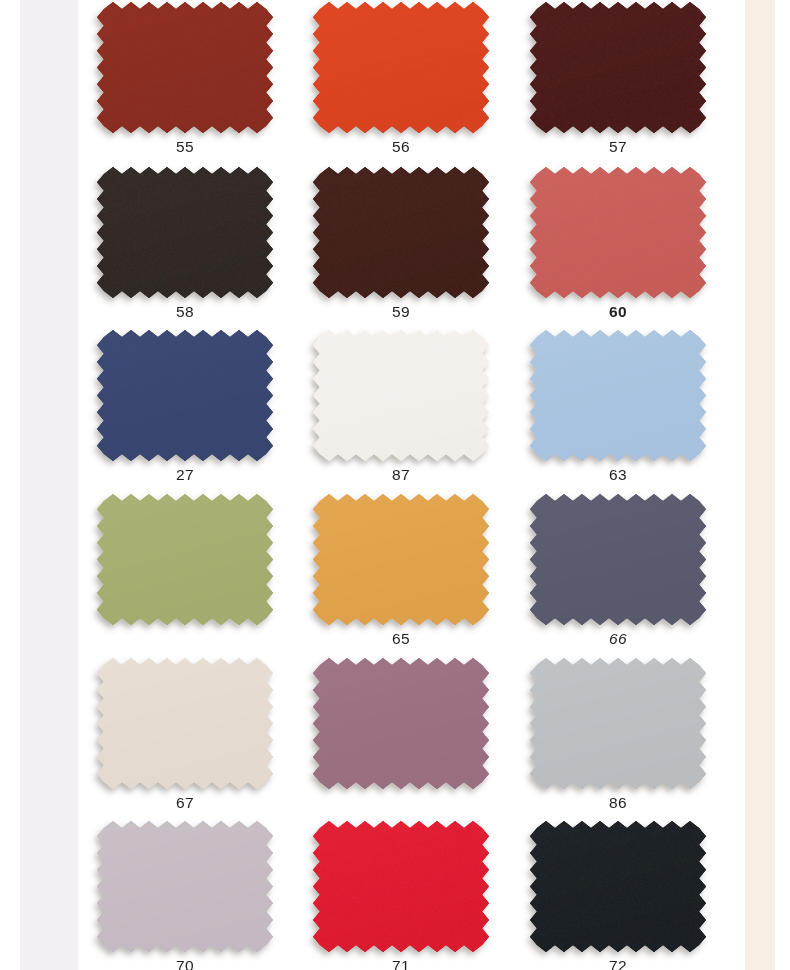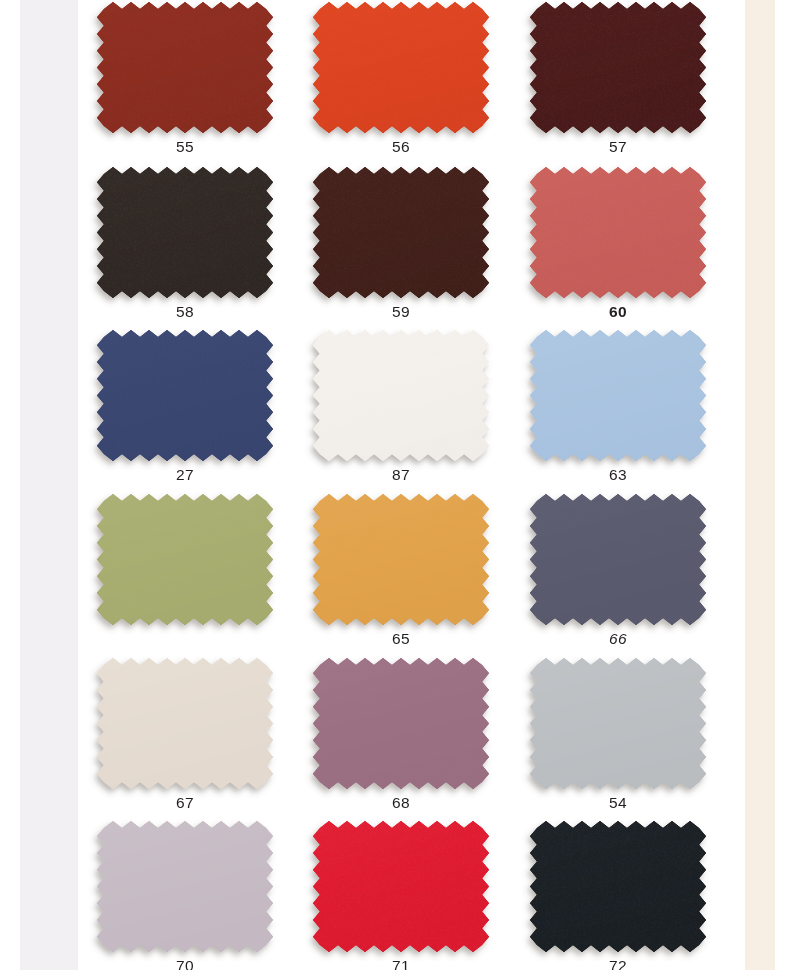--- a/index.html
+++ b/index.html
@@ -469,21 +469,20 @@
             </linearGradient>
             <clipPath id="clipsw13">
               <path d="M 7 7 L 16 0 L 25 7 L 34 0 L 43 7 L 52 0 L 61 7 L 70 0 L 79 7 L 88 0 L 97 7 L 106 0 L 115 7 L 124 0 L 133 7 L 142 0 L 151 7 L 160 0 L 169 7 L 176 15.357142857142858 L 169 23.714285714285715 L 176 32.07142857142857 L 169 40.42857142857143 L 176 48.78571428571429 L 169 57.142857142857146 L 176 65.5 L 169 73.85714285714286 L 176 82.21428571428572 L 169 90.57142857142858 L 176 98.92857142857144 L 169 107.2857142857143 L 176 115.64285714285715 L 169 124 L 160 131 L 151 124 L 142 131 L 133 124 L 124 131 L 115 124 L 106 131 L 97 124 L 88 131 L 79 124 L 70 131 L 61 124 L 52 131 L 43 124 L 34 131 L 25 124 L 16 131 L 7 124 L 0 115.64285714285714 L 7 107.28571428571428 L 0 98.92857142857142 L 7 90.57142857142856 L 0 82.21428571428571 L 7 73.85714285714286 L 0 65.5 L 7 57.142857142857146 L 0 48.78571428571428 L 7 40.42857142857142 L 0 32.071428571428555 L 7 23.7142857142857 L 0 15.35714285714285 L 7 6.999999999999993 Z"></path>
             </clipPath>
           </defs>
           <path d="M 7 7 L 16 0 L 25 7 L 34 0 L 43 7 L 52 0 L 61 7 L 70 0 L 79 7 L 88 0 L 97 7 L 106 0 L 115 7 L 124 0 L 133 7 L 142 0 L 151 7 L 160 0 L 169 7 L 176 15.357142857142858 L 169 23.714285714285715 L 176 32.07142857142857 L 169 40.42857142857143 L 176 48.78571428571429 L 169 57.142857142857146 L 176 65.5 L 169 73.85714285714286 L 176 82.21428571428572 L 169 90.57142857142858 L 176 98.92857142857144 L 169 107.2857142857143 L 176 115.64285714285715 L 169 124 L 160 131 L 151 124 L 142 131 L 133 124 L 124 131 L 115 124 L 106 131 L 97 124 L 88 131 L 79 124 L 70 131 L 61 124 L 52 131 L 43 124 L 34 131 L 25 124 L 16 131 L 7 124 L 0 115.64285714285714 L 7 107.28571428571428 L 0 98.92857142857142 L 7 90.57142857142856 L 0 82.21428571428571 L 7 73.85714285714286 L 0 65.5 L 7 57.142857142857146 L 0 48.78571428571428 L 7 40.42857142857142 L 0 32.071428571428555 L 7 23.7142857142857 L 0 15.35714285714285 L 7 6.999999999999993 Z" fill="#9d7184" filter="url(#shadowsw13)"></path>
           <path d="M 7 7 L 16 0 L 25 7 L 34 0 L 43 7 L 52 0 L 61 7 L 70 0 L 79 7 L 88 0 L 97 7 L 106 0 L 115 7 L 124 0 L 133 7 L 142 0 L 151 7 L 160 0 L 169 7 L 176 15.357142857142858 L 169 23.714285714285715 L 176 32.07142857142857 L 169 40.42857142857143 L 176 48.78571428571429 L 169 57.142857142857146 L 176 65.5 L 169 73.85714285714286 L 176 82.21428571428572 L 169 90.57142857142858 L 176 98.92857142857144 L 169 107.2857142857143 L 176 115.64285714285715 L 169 124 L 160 131 L 151 124 L 142 131 L 133 124 L 124 131 L 115 124 L 106 131 L 97 124 L 88 131 L 79 124 L 70 131 L 61 124 L 52 131 L 43 124 L 34 131 L 25 124 L 16 131 L 7 124 L 0 115.64285714285714 L 7 107.28571428571428 L 0 98.92857142857142 L 7 90.57142857142856 L 0 82.21428571428571 L 7 73.85714285714286 L 0 65.5 L 7 57.142857142857146 L 0 48.78571428571428 L 7 40.42857142857142 L 0 32.071428571428555 L 7 23.7142857142857 L 0 15.35714285714285 L 7 6.999999999999993 Z" fill="url(#shadesw13)"></path>
           <rect x="0" y="0" width="176" height="131" fill="#9d7184" clip-path="url(#clipsw13)" filter="url(#feltsw13)" opacity="0.85"></rect>
         </svg>
       </div>
-      <div class="swatch-label">68</div>
     </div>
     <div class="swatch-cell" style="left: 530px; top: 658px;">
       <div class="swatch-figure">
         <svg viewBox="0 0 176 131" width="176" height="131">
           <defs>
             <filter id="feltsw14" x="-10%" y="-10%" width="120%" height="120%">
               <feTurbulence type="fractalNoise" baseFrequency="0.75" numOctaves="4" seed="101" result="n"></feTurbulence>
               <feColorMatrix in="n" type="matrix" result="g" values="0 0 0 0 0.5  0 0 0 0 0.5  0 0 0 0 0.5  0.9 0 0 0 0"></feColorMatrix>
               <feComposite in="g" in2="SourceGraphic" operator="in" result="gi"></feComposite>
               <feBlend in="SourceGraphic" in2="gi" mode="overlay"></feBlend>
@@ -498,21 +497,21 @@
             </linearGradient>
             <clipPath id="clipsw14">
               <path d="M 7 7 L 16 0 L 25 7 L 34 0 L 43 7 L 52 0 L 61 7 L 70 0 L 79 7 L 88 0 L 97 7 L 106 0 L 115 7 L 124 0 L 133 7 L 142 0 L 151 7 L 160 0 L 169 7 L 176 15.357142857142858 L 169 23.714285714285715 L 176 32.07142857142857 L 169 40.42857142857143 L 176 48.78571428571429 L 169 57.142857142857146 L 176 65.5 L 169 73.85714285714286 L 176 82.21428571428572 L 169 90.57142857142858 L 176 98.92857142857144 L 169 107.2857142857143 L 176 115.64285714285715 L 169 124 L 160 131 L 151 124 L 142 131 L 133 124 L 124 131 L 115 124 L 106 131 L 97 124 L 88 131 L 79 124 L 70 131 L 61 124 L 52 131 L 43 124 L 34 131 L 25 124 L 16 131 L 7 124 L 0 115.64285714285714 L 7 107.28571428571428 L 0 98.92857142857142 L 7 90.57142857142856 L 0 82.21428571428571 L 7 73.85714285714286 L 0 65.5 L 7 57.142857142857146 L 0 48.78571428571428 L 7 40.42857142857142 L 0 32.071428571428555 L 7 23.7142857142857 L 0 15.35714285714285 L 7 6.999999999999993 Z"></path>
             </clipPath>
           </defs>
           <path d="M 7 7 L 16 0 L 25 7 L 34 0 L 43 7 L 52 0 L 61 7 L 70 0 L 79 7 L 88 0 L 97 7 L 106 0 L 115 7 L 124 0 L 133 7 L 142 0 L 151 7 L 160 0 L 169 7 L 176 15.357142857142858 L 169 23.714285714285715 L 176 32.07142857142857 L 169 40.42857142857143 L 176 48.78571428571429 L 169 57.142857142857146 L 176 65.5 L 169 73.85714285714286 L 176 82.21428571428572 L 169 90.57142857142858 L 176 98.92857142857144 L 169 107.2857142857143 L 176 115.64285714285715 L 169 124 L 160 131 L 151 124 L 142 131 L 133 124 L 124 131 L 115 124 L 106 131 L 97 124 L 88 131 L 79 124 L 70 131 L 61 124 L 52 131 L 43 124 L 34 131 L 25 124 L 16 131 L 7 124 L 0 115.64285714285714 L 7 107.28571428571428 L 0 98.92857142857142 L 7 90.57142857142856 L 0 82.21428571428571 L 7 73.85714285714286 L 0 65.5 L 7 57.142857142857146 L 0 48.78571428571428 L 7 40.42857142857142 L 0 32.071428571428555 L 7 23.7142857142857 L 0 15.35714285714285 L 7 6.999999999999993 Z" fill="#bcc0c3" filter="url(#shadowsw14)"></path>
           <path d="M 7 7 L 16 0 L 25 7 L 34 0 L 43 7 L 52 0 L 61 7 L 70 0 L 79 7 L 88 0 L 97 7 L 106 0 L 115 7 L 124 0 L 133 7 L 142 0 L 151 7 L 160 0 L 169 7 L 176 15.357142857142858 L 169 23.714285714285715 L 176 32.07142857142857 L 169 40.42857142857143 L 176 48.78571428571429 L 169 57.142857142857146 L 176 65.5 L 169 73.85714285714286 L 176 82.21428571428572 L 169 90.57142857142858 L 176 98.92857142857144 L 169 107.2857142857143 L 176 115.64285714285715 L 169 124 L 160 131 L 151 124 L 142 131 L 133 124 L 124 131 L 115 124 L 106 131 L 97 124 L 88 131 L 79 124 L 70 131 L 61 124 L 52 131 L 43 124 L 34 131 L 25 124 L 16 131 L 7 124 L 0 115.64285714285714 L 7 107.28571428571428 L 0 98.92857142857142 L 7 90.57142857142856 L 0 82.21428571428571 L 7 73.85714285714286 L 0 65.5 L 7 57.142857142857146 L 0 48.78571428571428 L 7 40.42857142857142 L 0 32.071428571428555 L 7 23.7142857142857 L 0 15.35714285714285 L 7 6.999999999999993 Z" fill="url(#shadesw14)"></path>
           <rect x="0" y="0" width="176" height="131" fill="#bcc0c3" clip-path="url(#clipsw14)" filter="url(#feltsw14)" opacity="0.85"></rect>
         </svg>
       </div>
-      <div class="swatch-label">54</div>
+      <div class="swatch-label">86</div>
     </div>
     <div class="swatch-cell" style="left: 97px; top: 821px;">
       <div class="swatch-figure">
         <svg viewBox="0 0 176 131" width="176" height="131">
           <defs>
             <filter id="feltsw15" x="-10%" y="-10%" width="120%" height="120%">
               <feTurbulence type="fractalNoise" baseFrequency="0.75" numOctaves="4" seed="108" result="n"></feTurbulence>
               <feColorMatrix in="n" type="matrix" result="g" values="0 0 0 0 0.5  0 0 0 0 0.5  0 0 0 0 0.5  0.9 0 0 0 0"></feColorMatrix>
               <feComposite in="g" in2="SourceGraphic" operator="in" result="gi"></feComposite>
               <feBlend in="SourceGraphic" in2="gi" mode="overlay"></feBlend>

